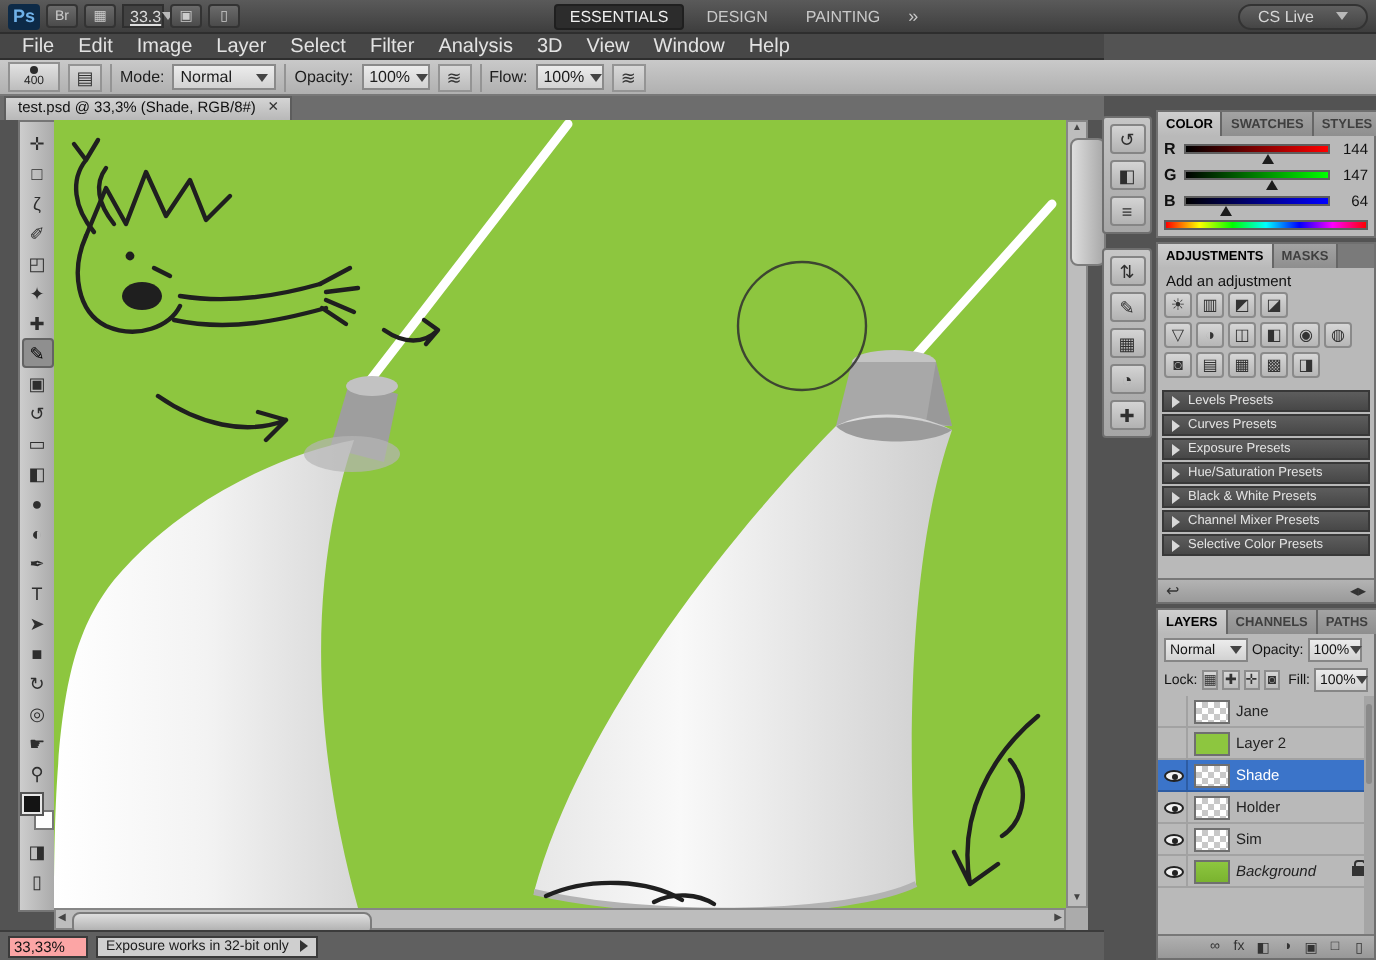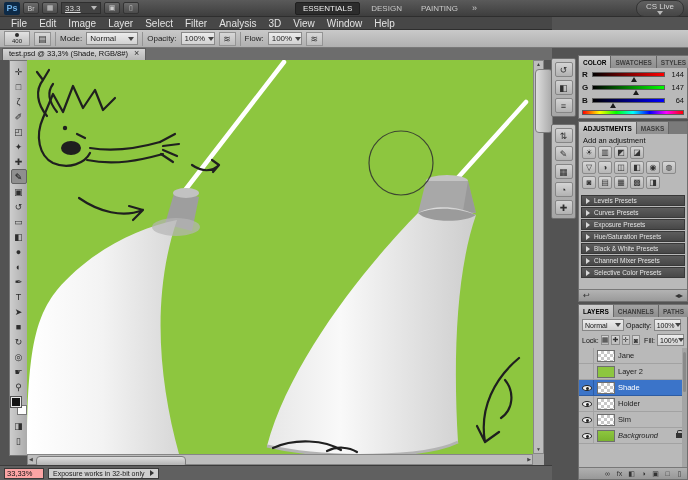--- a/index.html
+++ b/index.html
@@ -8,29 +8,29 @@
   .app { position:relative; width:688px; height:480px; background:#535353; font-size:10px; color:#222; }
 
   
   .appbar { position:absolute; left:0; top:0; width:688px; height:17px;
             background:linear-gradient(#5a5a5a,#3e3e3e); display:flex; align-items:center; gap:3px;
             padding:0 4px; color:#d8d8d8; border-bottom:1px solid #2e2e2e; }
   .ps-logo { width:16px; height:13px; background:#0d2a47; color:#6fb1e8; font-weight:bold; font-size:9px;
              display:flex; align-items:center; justify-content:center; border-radius:2px; }
   .appbar-icon { min-width:16px; height:12px; background:linear-gradient(#6b6b6b,#4b4b4b); border:1px solid #333;
              border-radius:2px; font-size:7px; display:flex; align-items:center; justify-content:center; color:#ccc; padding:0 2px;}
-  .zoom-field { width:40px; height:12px; background:#424242; border:1px solid #2f2f2f; color:#ddd; font-size:8px;
+  .zoom-field { width:21px; height:12px; background:#424242; border:1px solid #2f2f2f; color:#ddd; font-size:8px;
              padding:0 3px; display:flex; align-items:center; justify-content:space-between;text-decoration:underline; }
   .dd-arrow { width:0; height:0; border-left:3px solid transparent; border-right:3px solid transparent; border-top:4px solid #b9b9b9; }
   .spacer { flex:1; }
   .ws-btn { padding:1px 7px; font-size:8px; color:#c9c9c9; border-radius:2px; border:1px solid transparent; }
   .ws-btn.active { background:#2c2c2c; border-color:#1f1f1f; color:#efefef; }
   .ws-overflow { font-size:9px; color:#c9c9c9; padding:0 3px; }
   .cs-live { padding:1px 9px; font-size:8px; color:#d6d6d6; background:linear-gradient(#606060,#454545);
-             border:1px solid #333; border-radius:8px; display:flex; align-items:center; gap:0;flex-direction:column; }
+             border:1px solid #333; border-radius:8px; display:flex; align-items:center; gap:11px; }
 
   
   .menubar { position:absolute; left:0; top:17px; width:552px; height:13px; background:#474747;
              display:flex; align-items:center; padding-left:5px; color:#e3e3e3; font-size:10px;
              border-bottom:1px solid #2e2e2e; }
   .menu-item { padding:0 6px; }
 
   
   .optionsbar { position:absolute; left:0; top:30px; width:688px; height:18px;
              background:linear-gradient(#c9c9c9,#b0b0b0); border-bottom:1px solid #787878;

